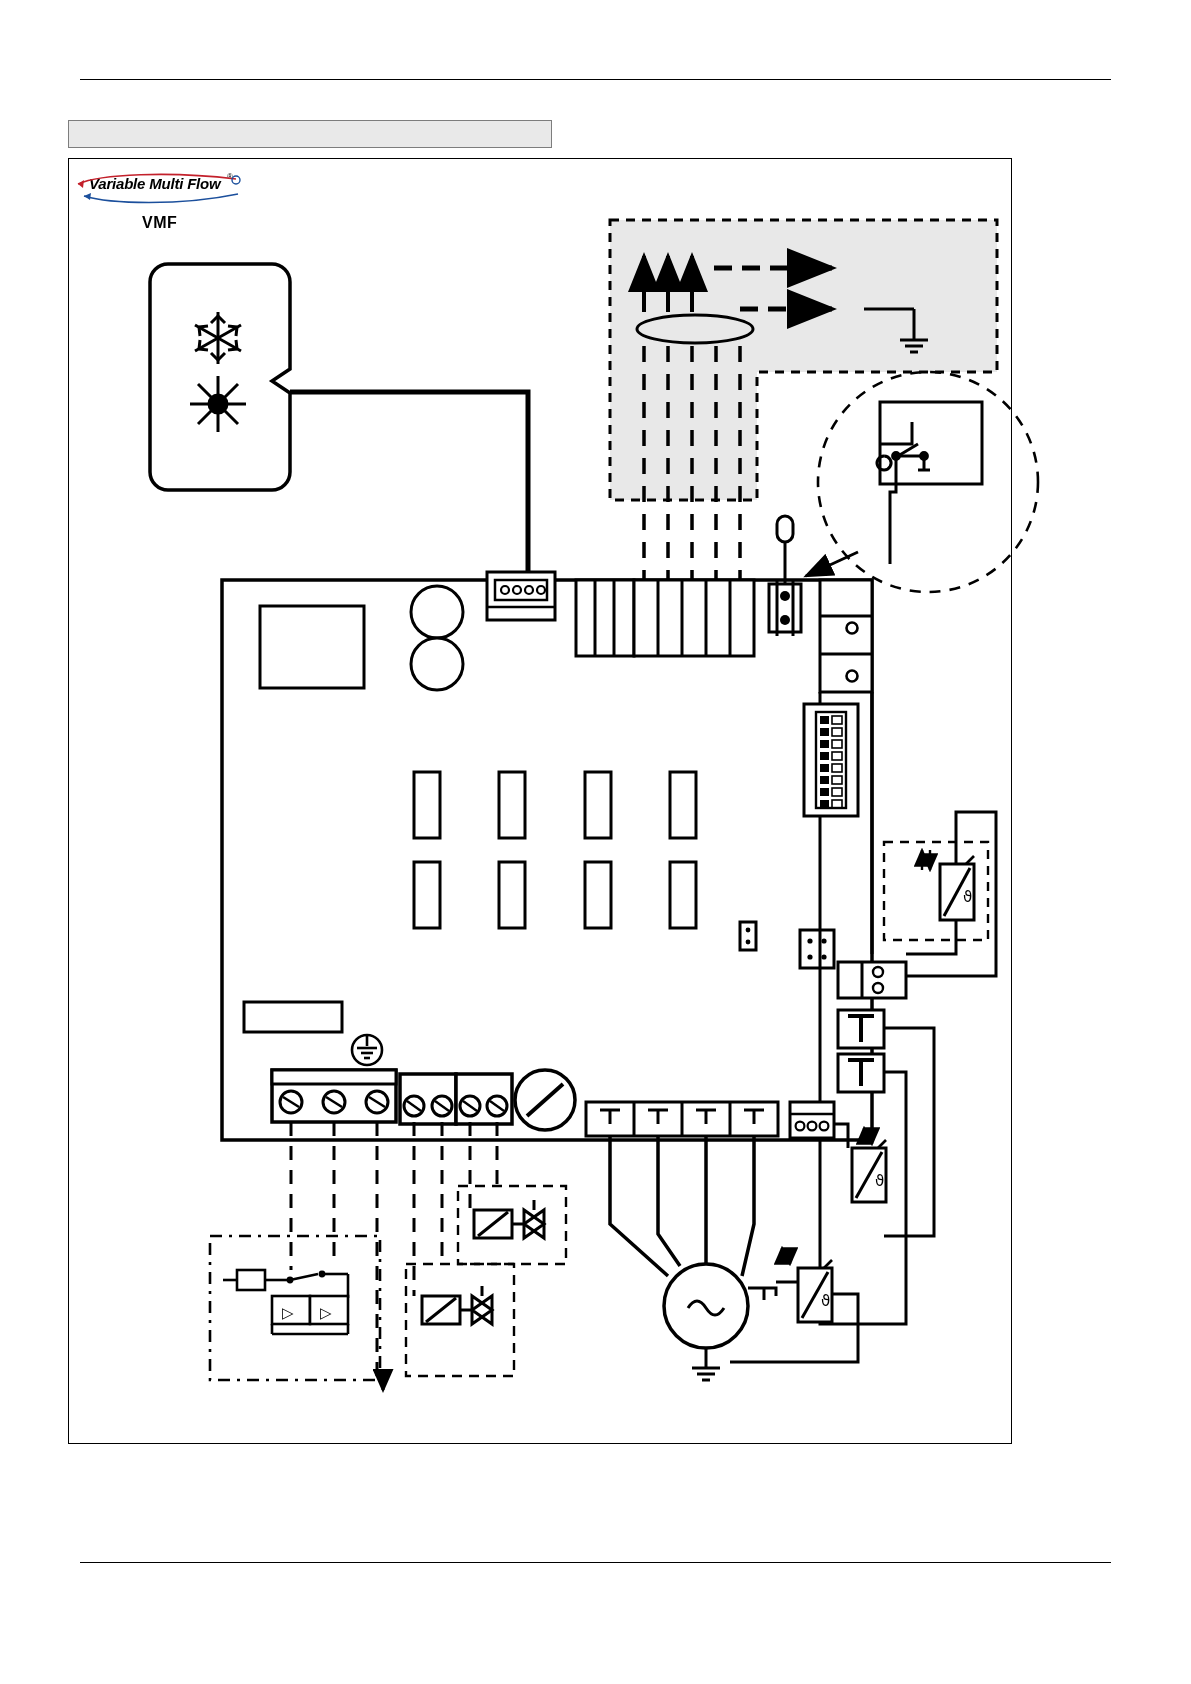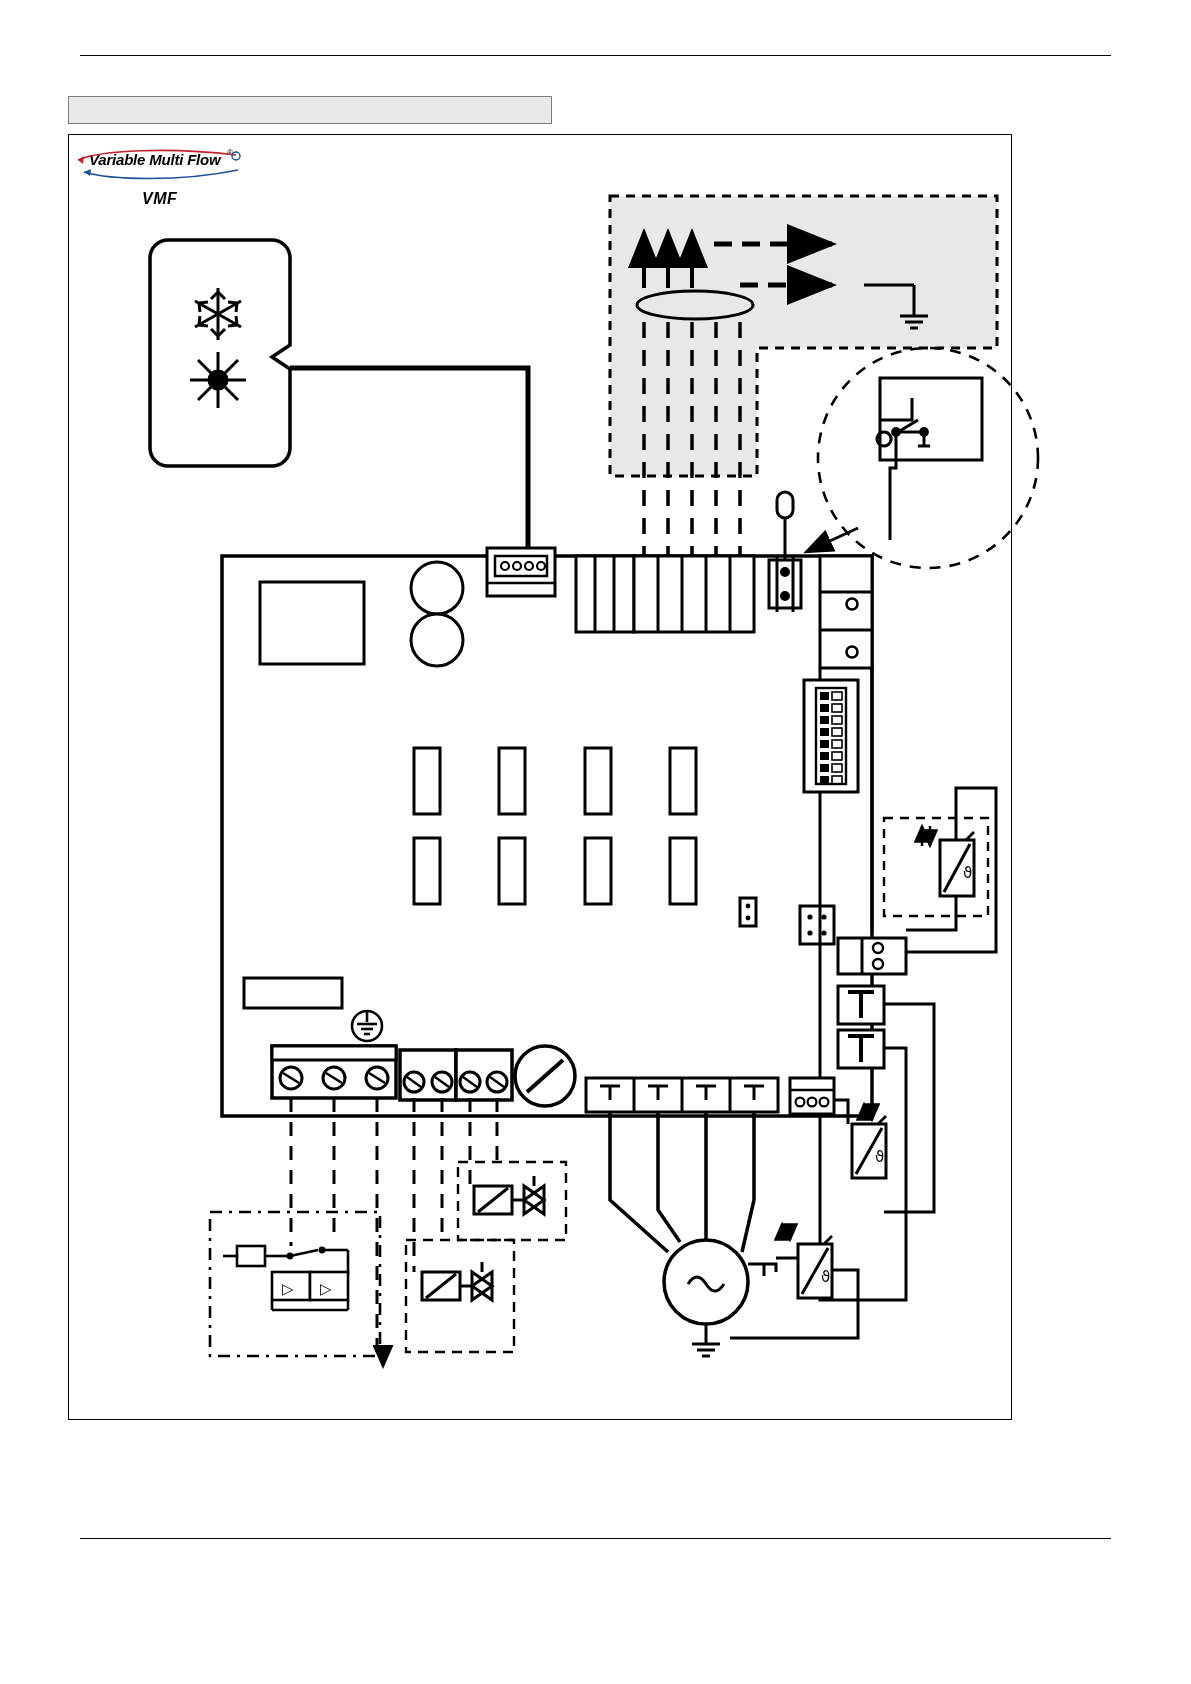--- a/index.html
+++ b/index.html
@@ -11,20 +11,21 @@
     width: 1191px;
     height: 1684px;
     position: relative;
     font-family: "Liberation Sans", sans-serif;
     color: #000000;
     overflow: hidden;
   }
   .page {
     position: absolute;
     inset: 0;
+    margin-top: 24px;
   }
   .rule {
     position: absolute;
     background: #000000;
     height: 1px;
   }
   #header-rule { left: 80px; right: 80px; top: 55px; }
   #footer-rule { left: 80px; right: 80px; top: 1538px; }
 
   #section-label-box {
@@ -77,21 +78,20 @@
     position: absolute;
     left: 152px;
     top: 0px;
     font-size: 8px;
   }
   #vmf-text {
     position: absolute;
     left: 142px;
     top: 190px;
     font-size: 16px;
-    font-style: italic;
     font-weight: bold;
     letter-spacing: 0.5px;
   }
 
   svg.layer {
     position: absolute;
     left: 0;
     top: 0;
     width: 1191px;
     height: 1684px;

